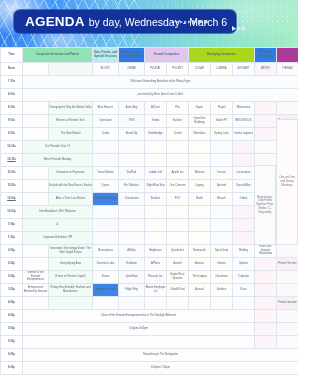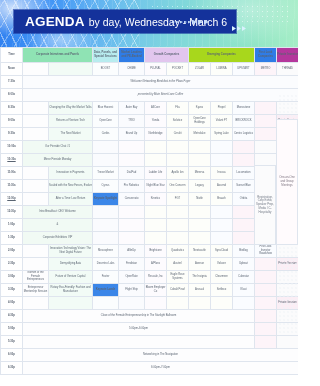--- a/index.html
+++ b/index.html
@@ -42,20 +42,21 @@
     background-size:5px 5px;
     opacity:.8;
   }
   .title-plate {
     position:absolute; left:14px; top:10px;
     height:23px;
     padding:0 9px 0 11px;
     background:#14329b;
     display:flex; align-items:center; gap:4px;
     box-shadow:0 0 0 1px rgba(20,50,155,.6);
+    border-radius:6px;
   }
   .title-main {
     color:#ffffff; font-size:13.5px; font-weight:bold; letter-spacing:.2px;
   }
   .title-sub {
     color:#ffffff; font-size:10.5px; font-weight:normal; letter-spacing:0;
   }
   .arrow-trail {
     position:absolute; left:172px; top:19px; width:60px; height:6px;
     display:flex; align-items:center; gap:1px;

